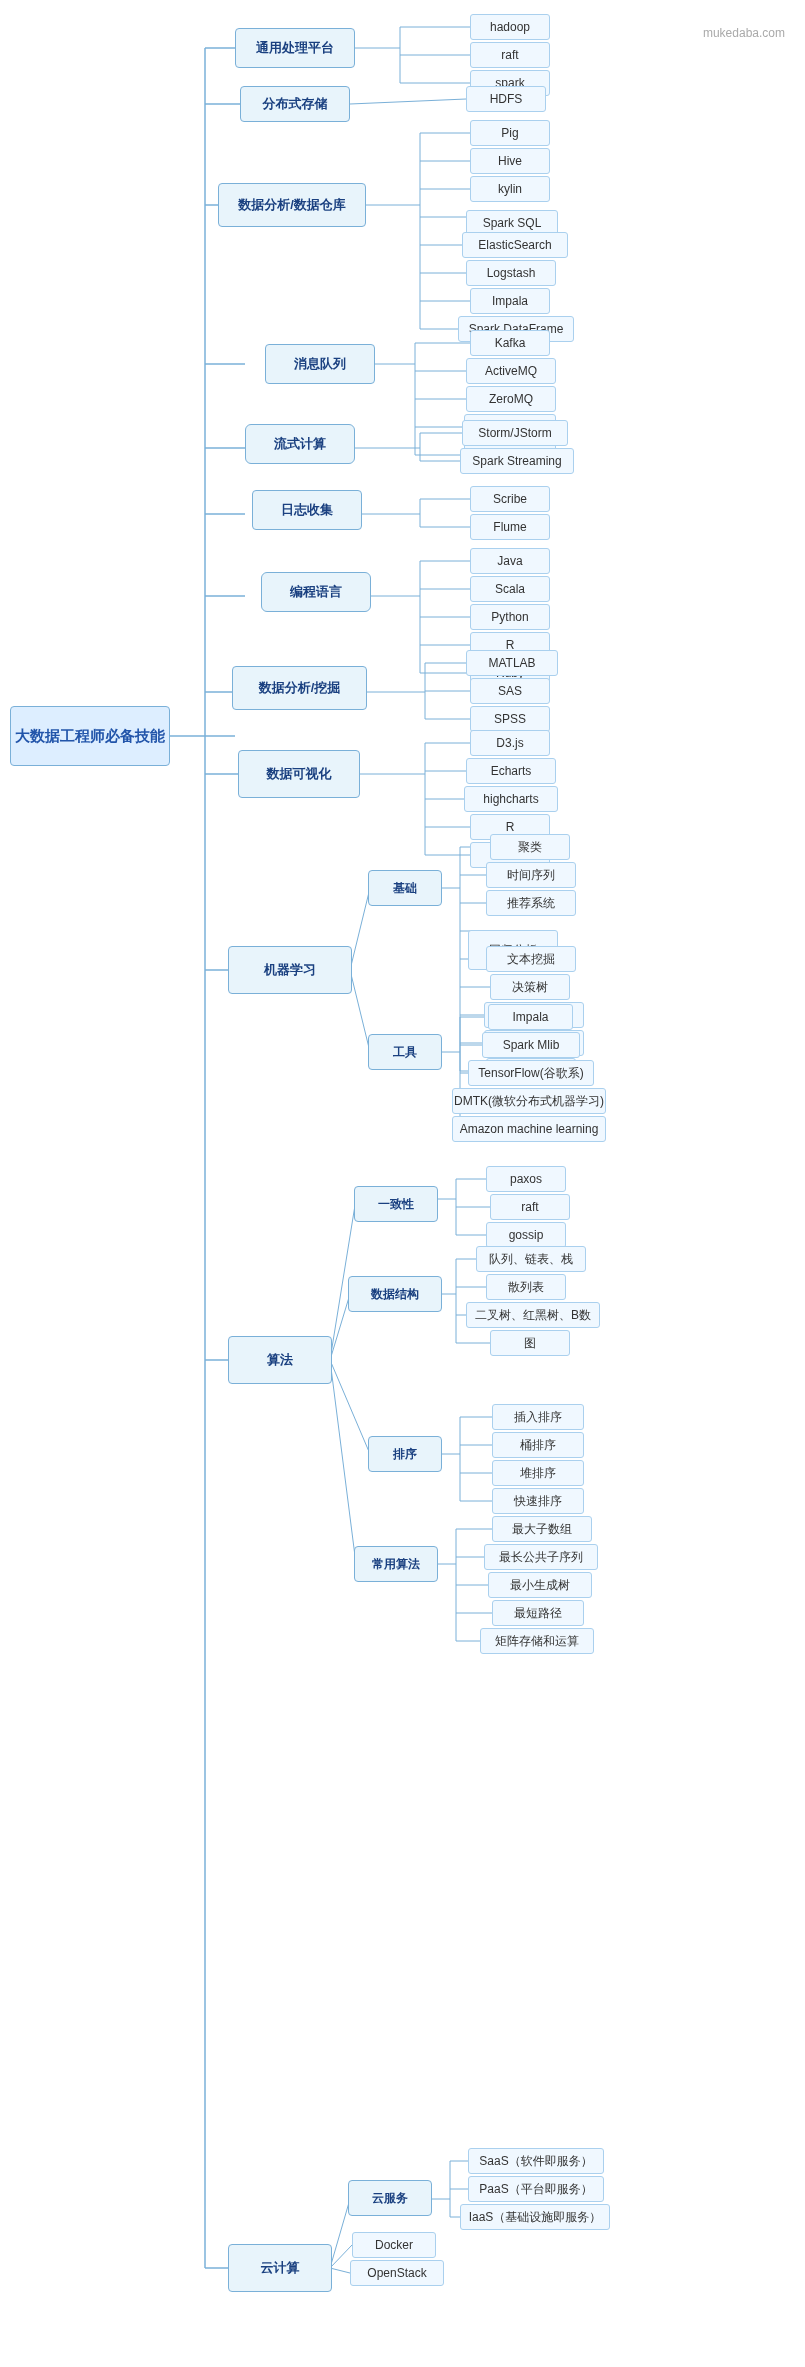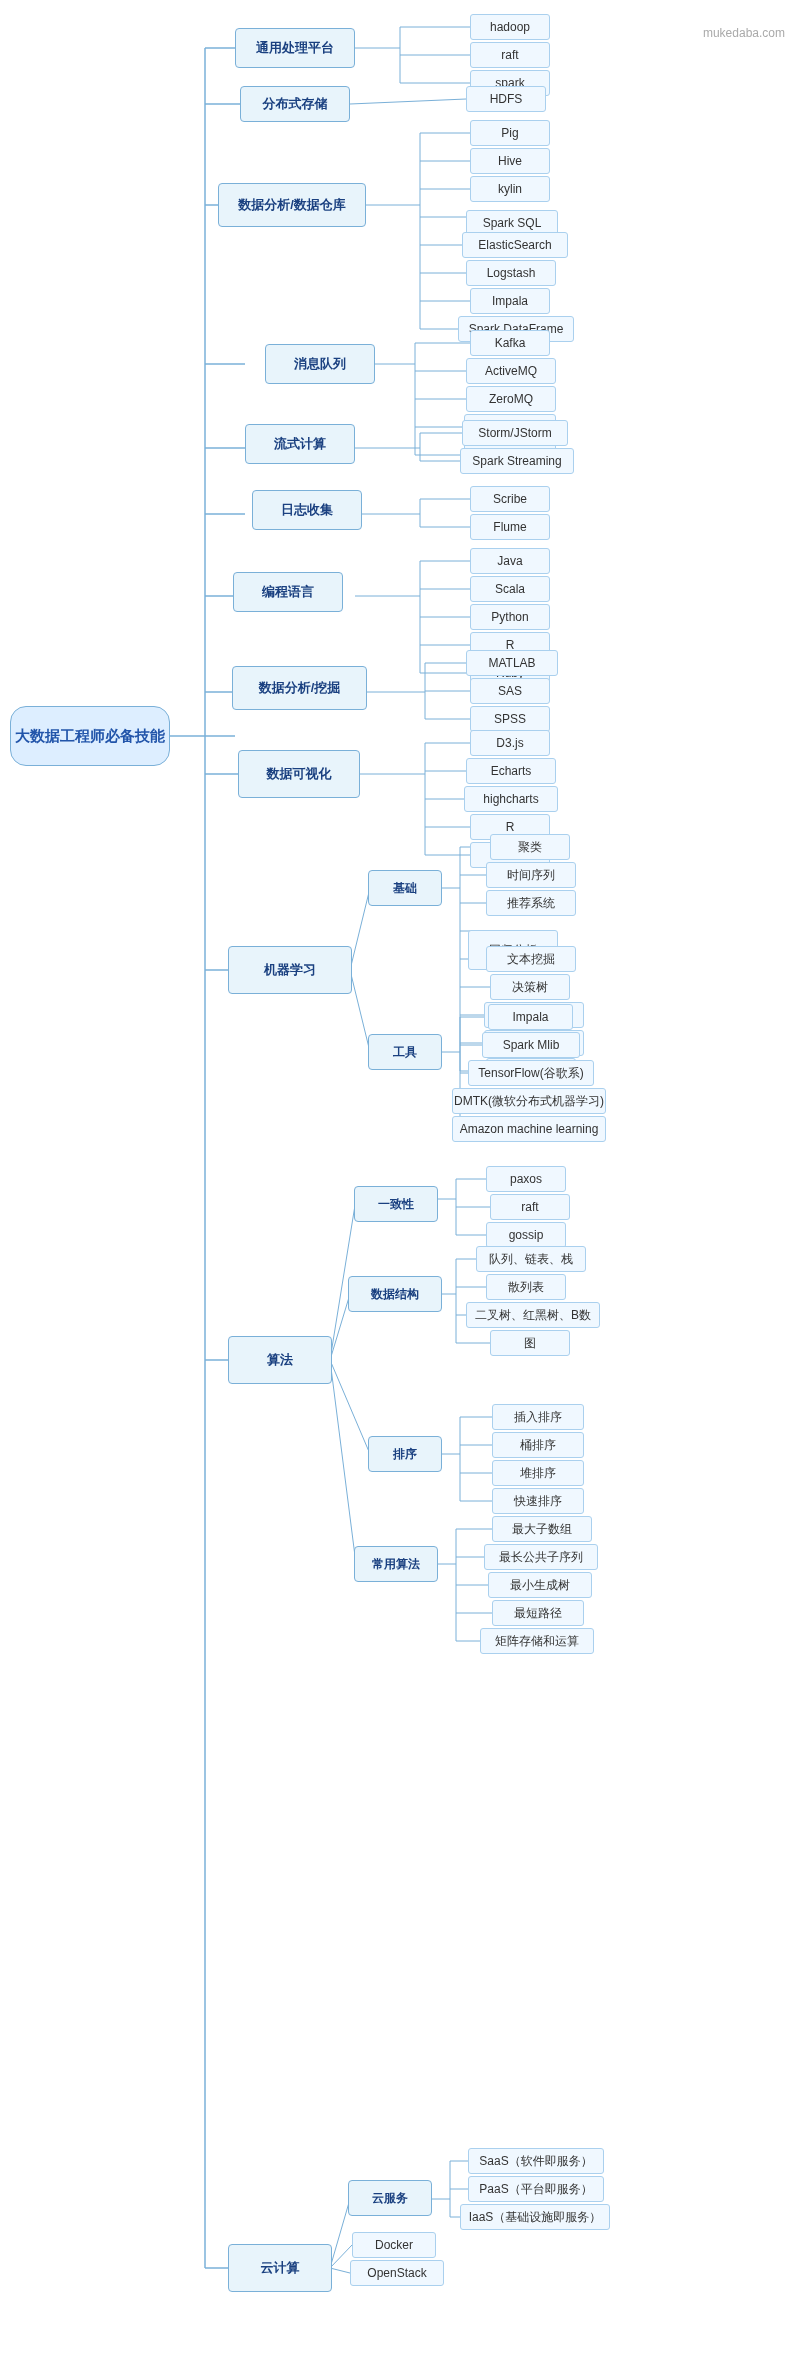--- a/index.html
+++ b/index.html
@@ -22,21 +22,21 @@
 
     
     .root-box {
       position: absolute;
       left: 10px;
       top: 710px;
       width: 160px;
       height: 60px;
       background: #ddeeff;
       border: 1.5px solid #7ab0d8;
-      border-radius: 16px;
+      border-radius: 4px;
       display: flex;
       align-items: center;
       justify-content: center;
       font-size: 15px;
       font-weight: bold;
       color: #2255aa;
       z-index: 10;
     }
 
     
@@ -262,29 +262,29 @@
   </div>
 
   <div class="cat-box" style="left:218px; top:183px; width:148px; height:44px;">
     <span>数据分析/数据仓库</span>
   </div>
 
   <div class="cat-box" style="left:245px; top:344px; width:110px; height:40px;margin-left:20px;">
     <span>消息队列</span>
   </div>
 
-  <div class="cat-box" style="left:245px; top:424px; width:110px; height:40px;">
+  <div class="cat-box" style="left:245px; top:424px; width:110px; height:40px;border-radius:6px;">
     <span>流式计算</span>
   </div>
 
   <div class="cat-box" style="left:245px; top:490px; width:110px; height:40px;margin-left:7px;">
     <span>日志收集</span>
   </div>
 
-  <div class="cat-box" style="left:233px; top:572px; width:110px; height:40px;">
+  <div class="cat-box" style="left:261px; top:572px; width:110px; height:40px;border-radius:6px;">
     <span>编程语言</span>
   </div>
 
   <div class="cat-box" style="left:232px; top:666px; width:135px; height:44px;">
     <span>数据分析/挖掘</span>
   </div>
 
   <div class="cat-box" style="left:238px; top:750px; width:122px; height:48px;">
     <span>数据可视化</span>
   </div>

